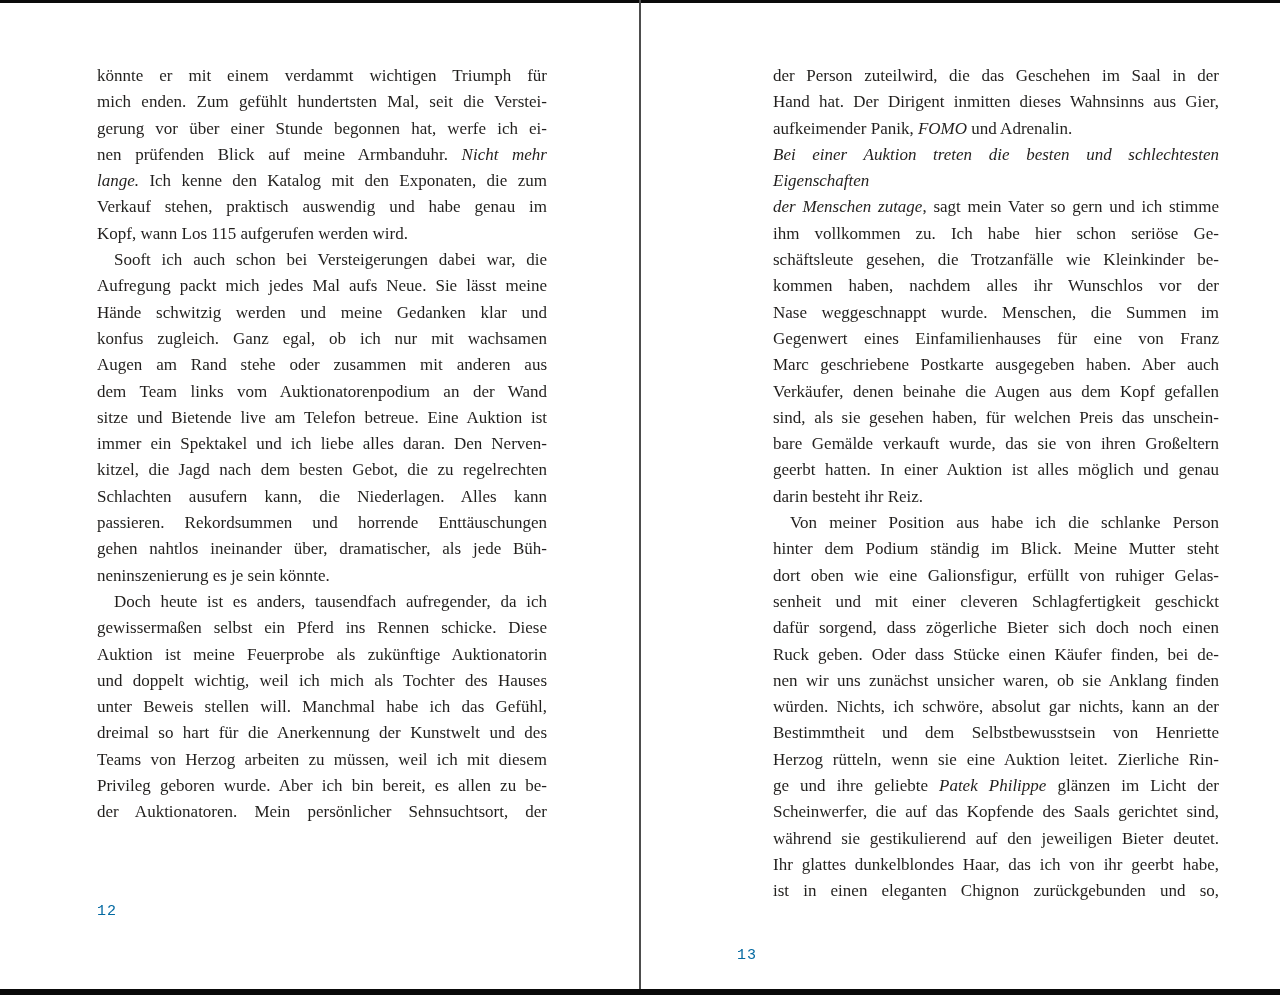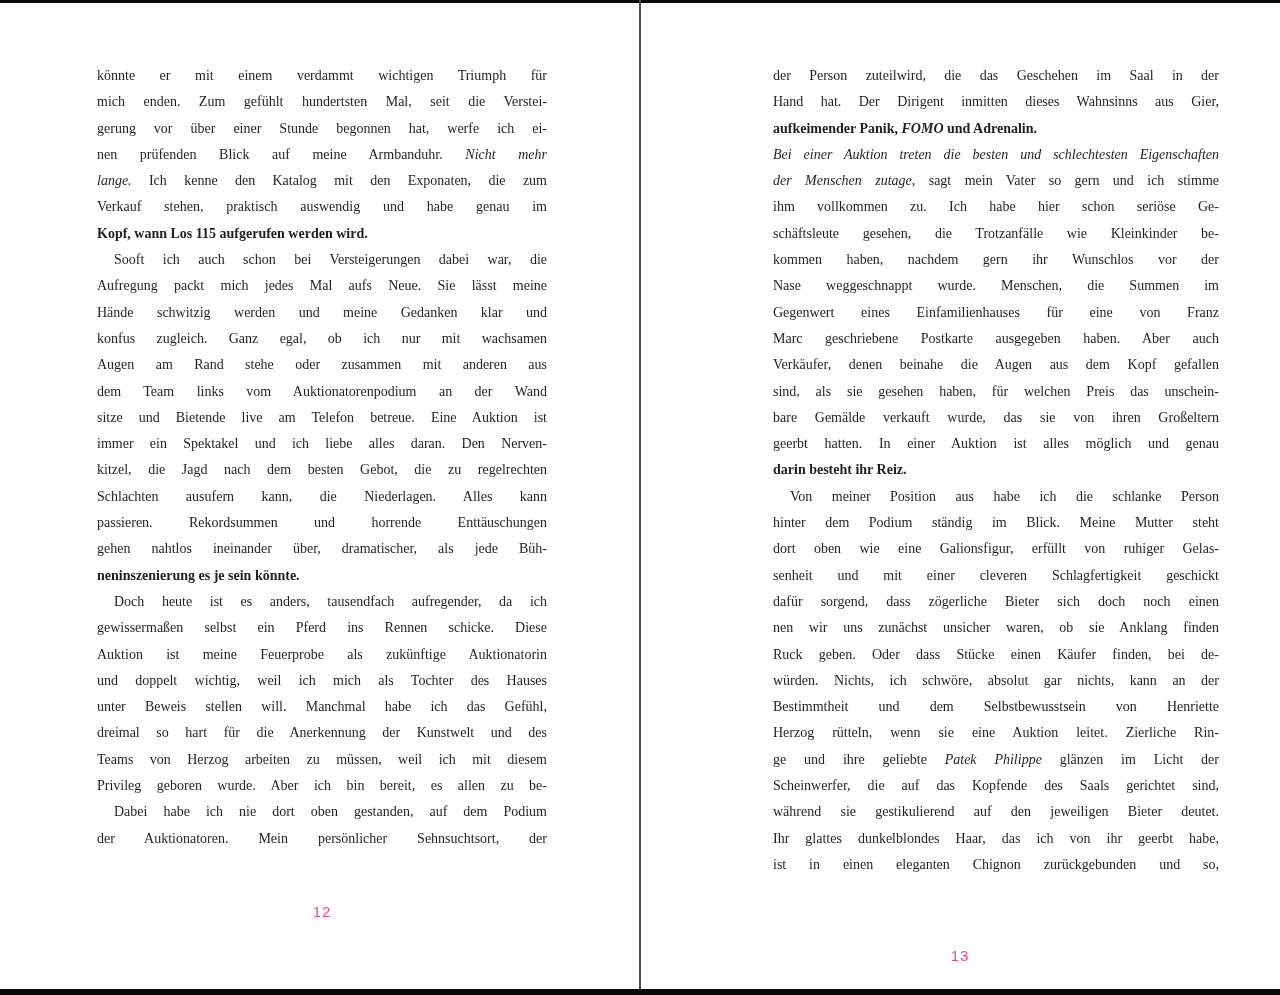--- a/index.html
+++ b/index.html
@@ -7,37 +7,36 @@
     width:1280px;height:995px;position:relative;background:#ffffff;
     overflow:hidden;
     font-family:"Liberation Serif", serif;
   }
   .edge-top{position:absolute;left:0;top:0;width:1280px;height:3px;background:#0a0a0a;}
   .edge-bottom{position:absolute;left:0;bottom:0;width:1280px;height:6px;background:#0a0a0a;}
   .gutter{position:absolute;left:639px;top:0;bottom:0;width:2px;background:#4d4d4d;}
   .page{
     position:absolute;top:63px;
     color:#211f1d;
-    font-size:14px;line-height:26.3px;
+    font-size:17px;line-height:26.3px;
   }
   .page-left{left:97px;width:450px;}
   .page-right{left:737px;width:446px;margin-left:36px;}
   .line{
     text-align:justify;
     text-align-last:justify;
     white-space:normal;
   }
-  .line.final{text-align-last:left;font-weight:bold;}
+  .line.final{text-align-last:left;}
   .line.ind-first{padding-left:17px;}
   .it{font-style:italic;}
   .pagenum{
     position:absolute;top:903px;height:22px;
-    font-family:Liberation Sans, sans-serif;
-    font-size:15px;color:#ec4899;letter-spacing:1px;
-    text-align:center;
+    font-family:Liberation Mono, monospace;
+    font-size:15px;color:#0369a1;letter-spacing:1px;
   }
   .pagenum-left{left:97px;width:450px;}
   .pagenum-right{left:737px;width:446px;margin-top:44px;}
 </style>
 </head>
 <body>
 
 <div>
   <div class="edge-top"></div>
 
@@ -70,53 +69,52 @@
         <div class="line ind-first"><span>Doch heute ist es anders, tausendfach aufregender, da ich</span></div>
         <div class="line"><span>gewissermaßen selbst ein Pferd ins Rennen schicke. Diese</span></div>
         <div class="line"><span>Auktion ist meine Feuerprobe als zukünftige Auktionatorin</span></div>
         <div class="line"><span>und doppelt wichtig, weil ich mich als Tochter des Hauses</span></div>
         <div class="line"><span>unter Beweis stellen will. Manchmal habe ich das Gefühl,</span></div>
         <div class="line"><span>dreimal so hart für die Anerkennung der Kunstwelt und des</span></div>
         <div class="line"><span>Teams von Herzog arbeiten zu müssen, weil ich mit diesem</span></div>
         <div class="line"><span>Privileg geboren wurde. Aber ich bin bereit, es allen zu be-</span></div>
       </div>
       <div class="para">
-        <div class="line ind-first"><span>Dabei habe ich nie dort oben gestanden, auf dem Podium</span></div>
         <div class="line"><span>der Auktionatoren. Mein persönlicher Sehnsuchtsort, der</span></div>
       </div>
     </div>
   <div class="page page-right">
       <div class="para">
         <div class="line"><span>der Person zuteilwird, die das Geschehen im Saal in der</span></div>
         <div class="line"><span>Hand hat. Der Dirigent inmitten dieses Wahnsinns aus Gier,</span></div>
         <div class="line final"><span>aufkeimender Panik, </span><span class="it">FOMO</span><span> und Adrenalin.</span></div>
       </div>
       <div class="para">
         <div class="line"><span class="it">Bei einer Auktion treten die besten und schlechtesten Eigenschaften</span></div>
         <div class="line"><span class="it">der Menschen zutage</span><span>, sagt mein Vater so gern und ich stimme</span></div>
         <div class="line"><span>ihm vollkommen zu. Ich habe hier schon seriöse Ge-</span></div>
         <div class="line"><span>schäftsleute gesehen, die Trotzanfälle wie Kleinkinder be-</span></div>
-        <div class="line"><span>kommen haben, nachdem gern ihr Wunschlos vor der</span></div>
+        <div class="line"><span>kommen haben, nachdem alles ihr Wunschlos vor der</span></div>
         <div class="line"><span>Nase weggeschnappt wurde. Menschen, die Summen im</span></div>
         <div class="line"><span>Gegenwert eines Einfamilienhauses für eine von Franz</span></div>
         <div class="line"><span>Marc geschriebene Postkarte ausgegeben haben. Aber auch</span></div>
         <div class="line"><span>Verkäufer, denen beinahe die Augen aus dem Kopf gefallen</span></div>
         <div class="line"><span>sind, als sie gesehen haben, für welchen Preis das unschein-</span></div>
         <div class="line"><span>bare Gemälde verkauft wurde, das sie von ihren Großeltern</span></div>
         <div class="line"><span>geerbt hatten. In einer Auktion ist alles möglich und genau</span></div>
         <div class="line final"><span>darin besteht ihr Reiz.</span></div>
       </div>
       <div class="para">
         <div class="line ind-first"><span>Von meiner Position aus habe ich die schlanke Person</span></div>
         <div class="line"><span>hinter dem Podium ständig im Blick. Meine Mutter steht</span></div>
         <div class="line"><span>dort oben wie eine Galionsfigur, erfüllt von ruhiger Gelas-</span></div>
         <div class="line"><span>senheit und mit einer cleveren Schlagfertigkeit geschickt</span></div>
         <div class="line"><span>dafür sorgend, dass zögerliche Bieter sich doch noch einen</span></div>
+        <div class="line"><span>Ruck geben. Oder dass Stücke einen Käufer finden, bei de-</span></div>
         <div class="line"><span>nen wir uns zunächst unsicher waren, ob sie Anklang finden</span></div>
-        <div class="line"><span>Ruck geben. Oder dass Stücke einen Käufer finden, bei de-</span></div>
         <div class="line"><span>würden. Nichts, ich schwöre, absolut gar nichts, kann an der</span></div>
         <div class="line"><span>Bestimmtheit und dem Selbstbewusstsein von Henriette</span></div>
         <div class="line"><span>Herzog rütteln, wenn sie eine Auktion leitet. Zierliche Rin-</span></div>
         <div class="line"><span>ge und ihre geliebte </span><span class="it">Patek Philippe</span><span> glänzen im Licht der</span></div>
         <div class="line"><span>Scheinwerfer, die auf das Kopfende des Saals gerichtet sind,</span></div>
         <div class="line"><span>während sie gestikulierend auf den jeweiligen Bieter deutet.</span></div>
         <div class="line"><span>Ihr glattes dunkelblondes Haar, das ich von ihr geerbt habe,</span></div>
         <div class="line"><span>ist in einen eleganten Chignon zurückgebunden und so,</span></div>
       </div>
     </div>

